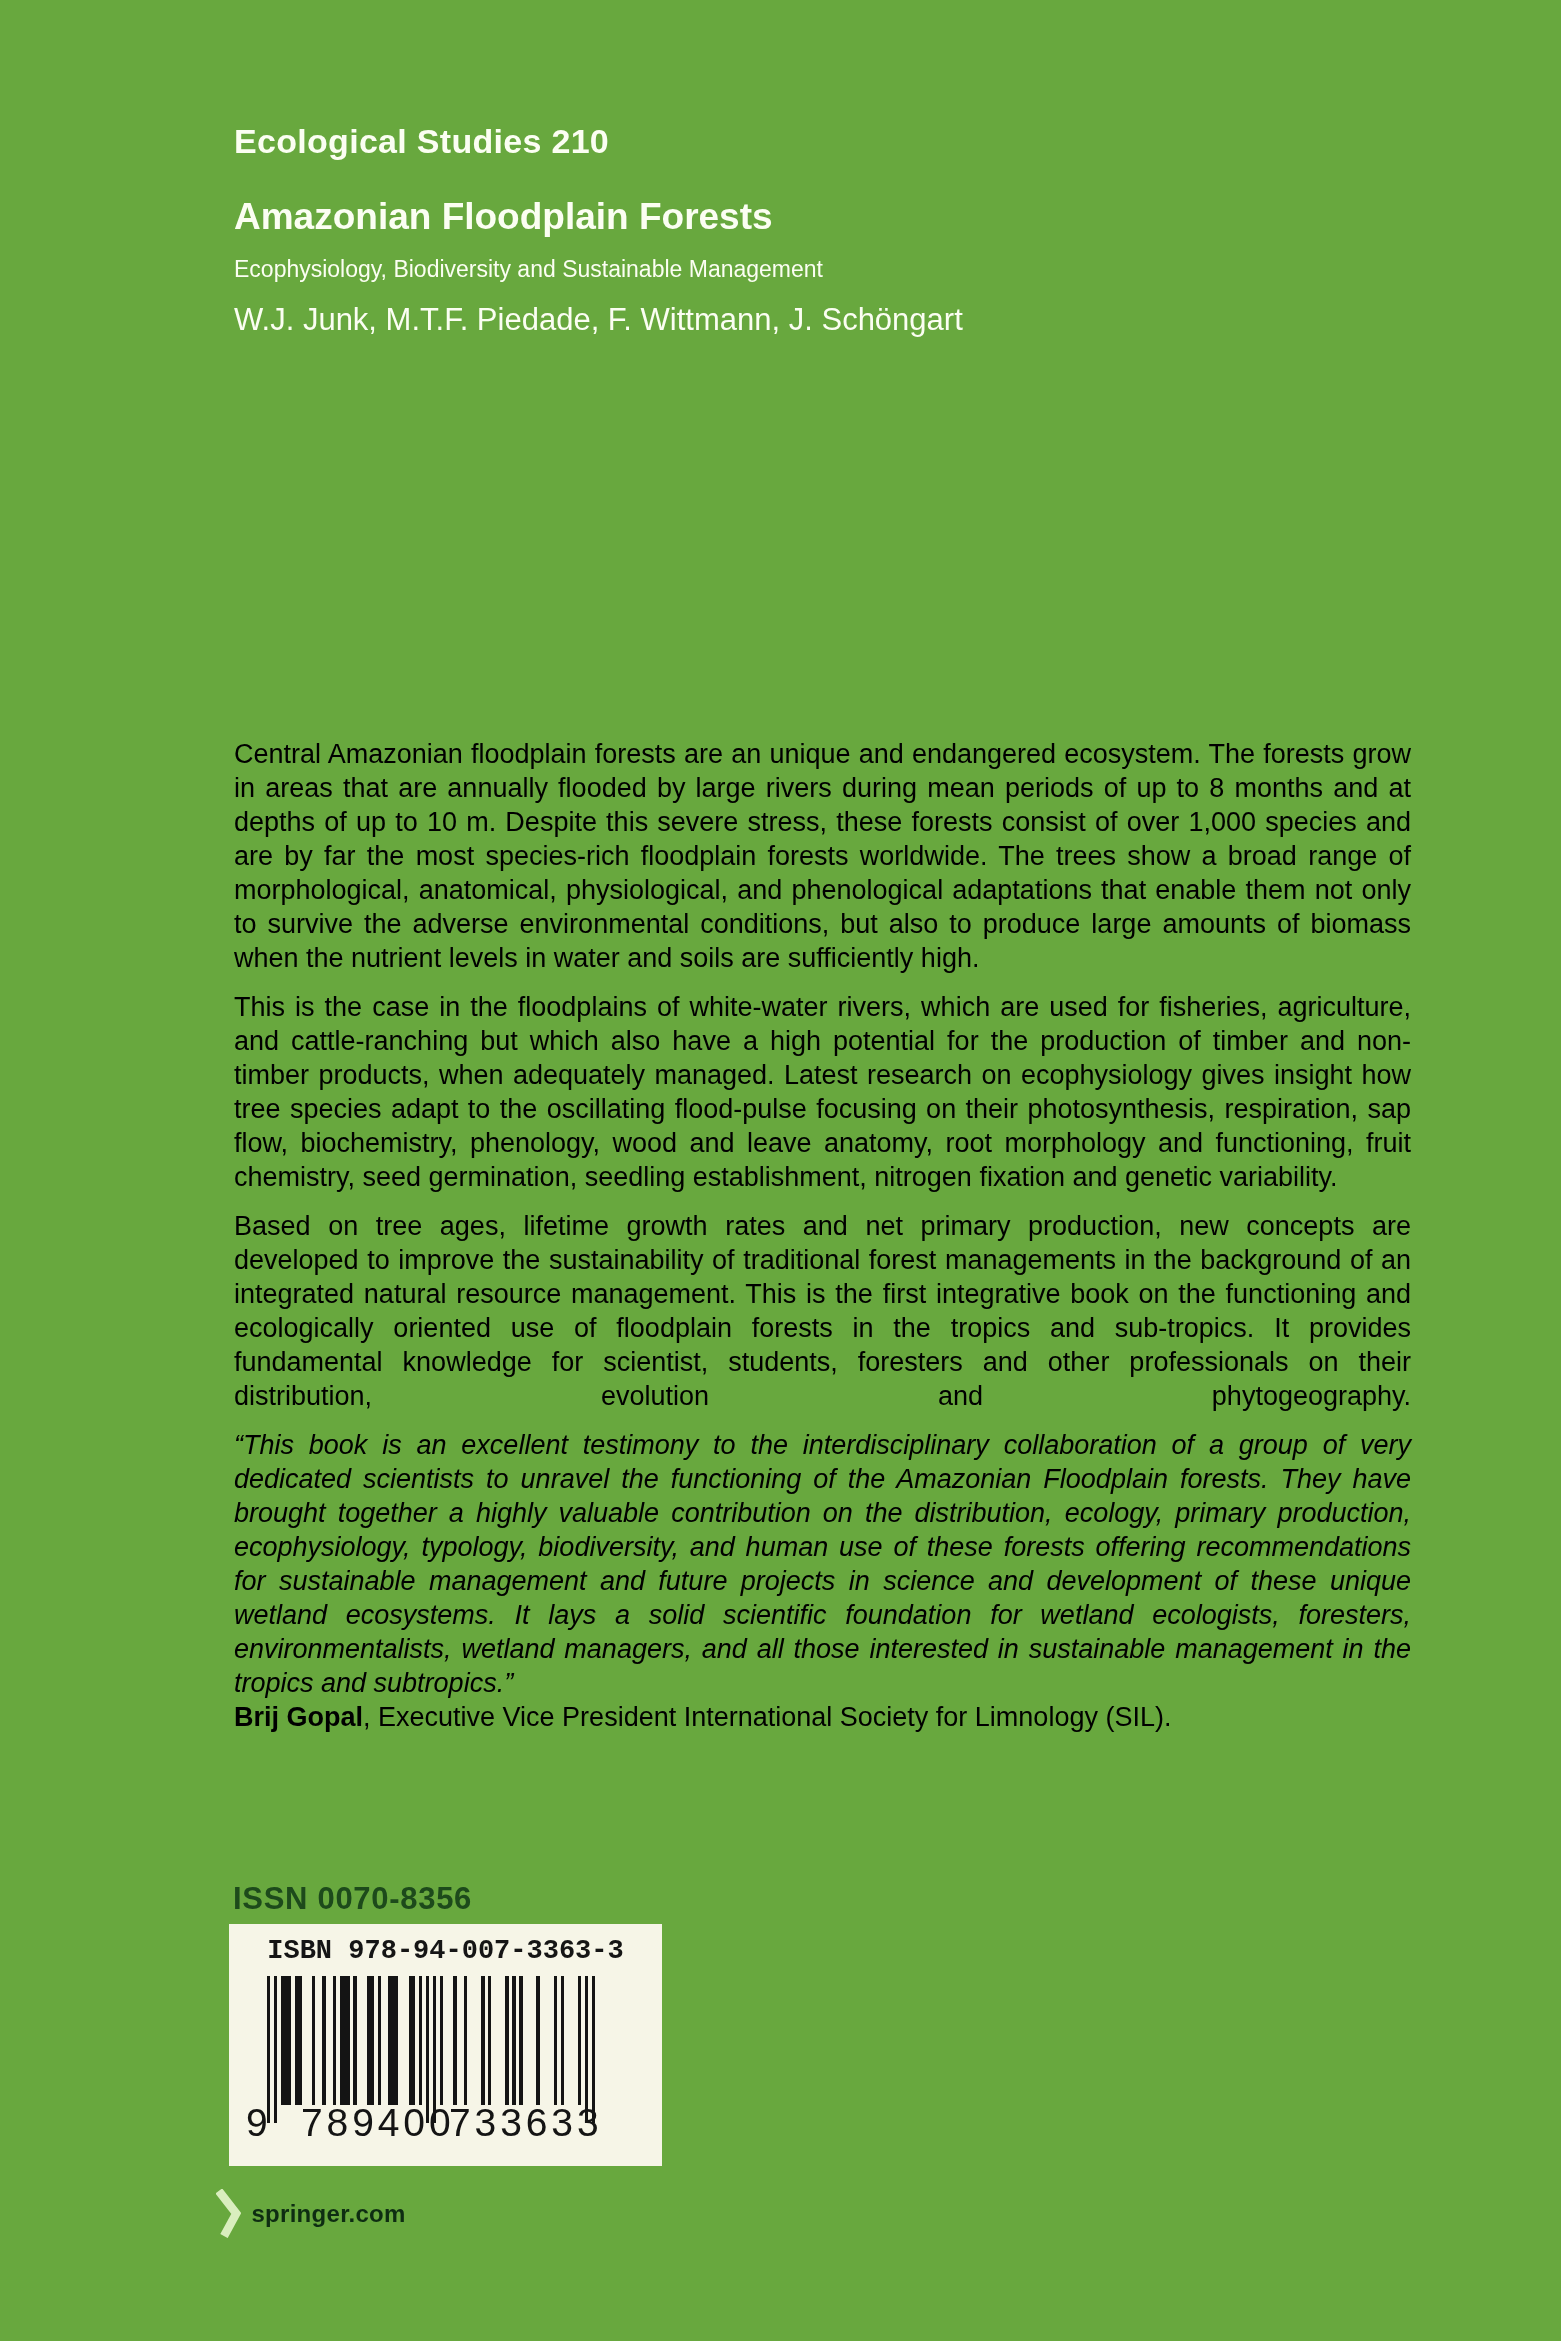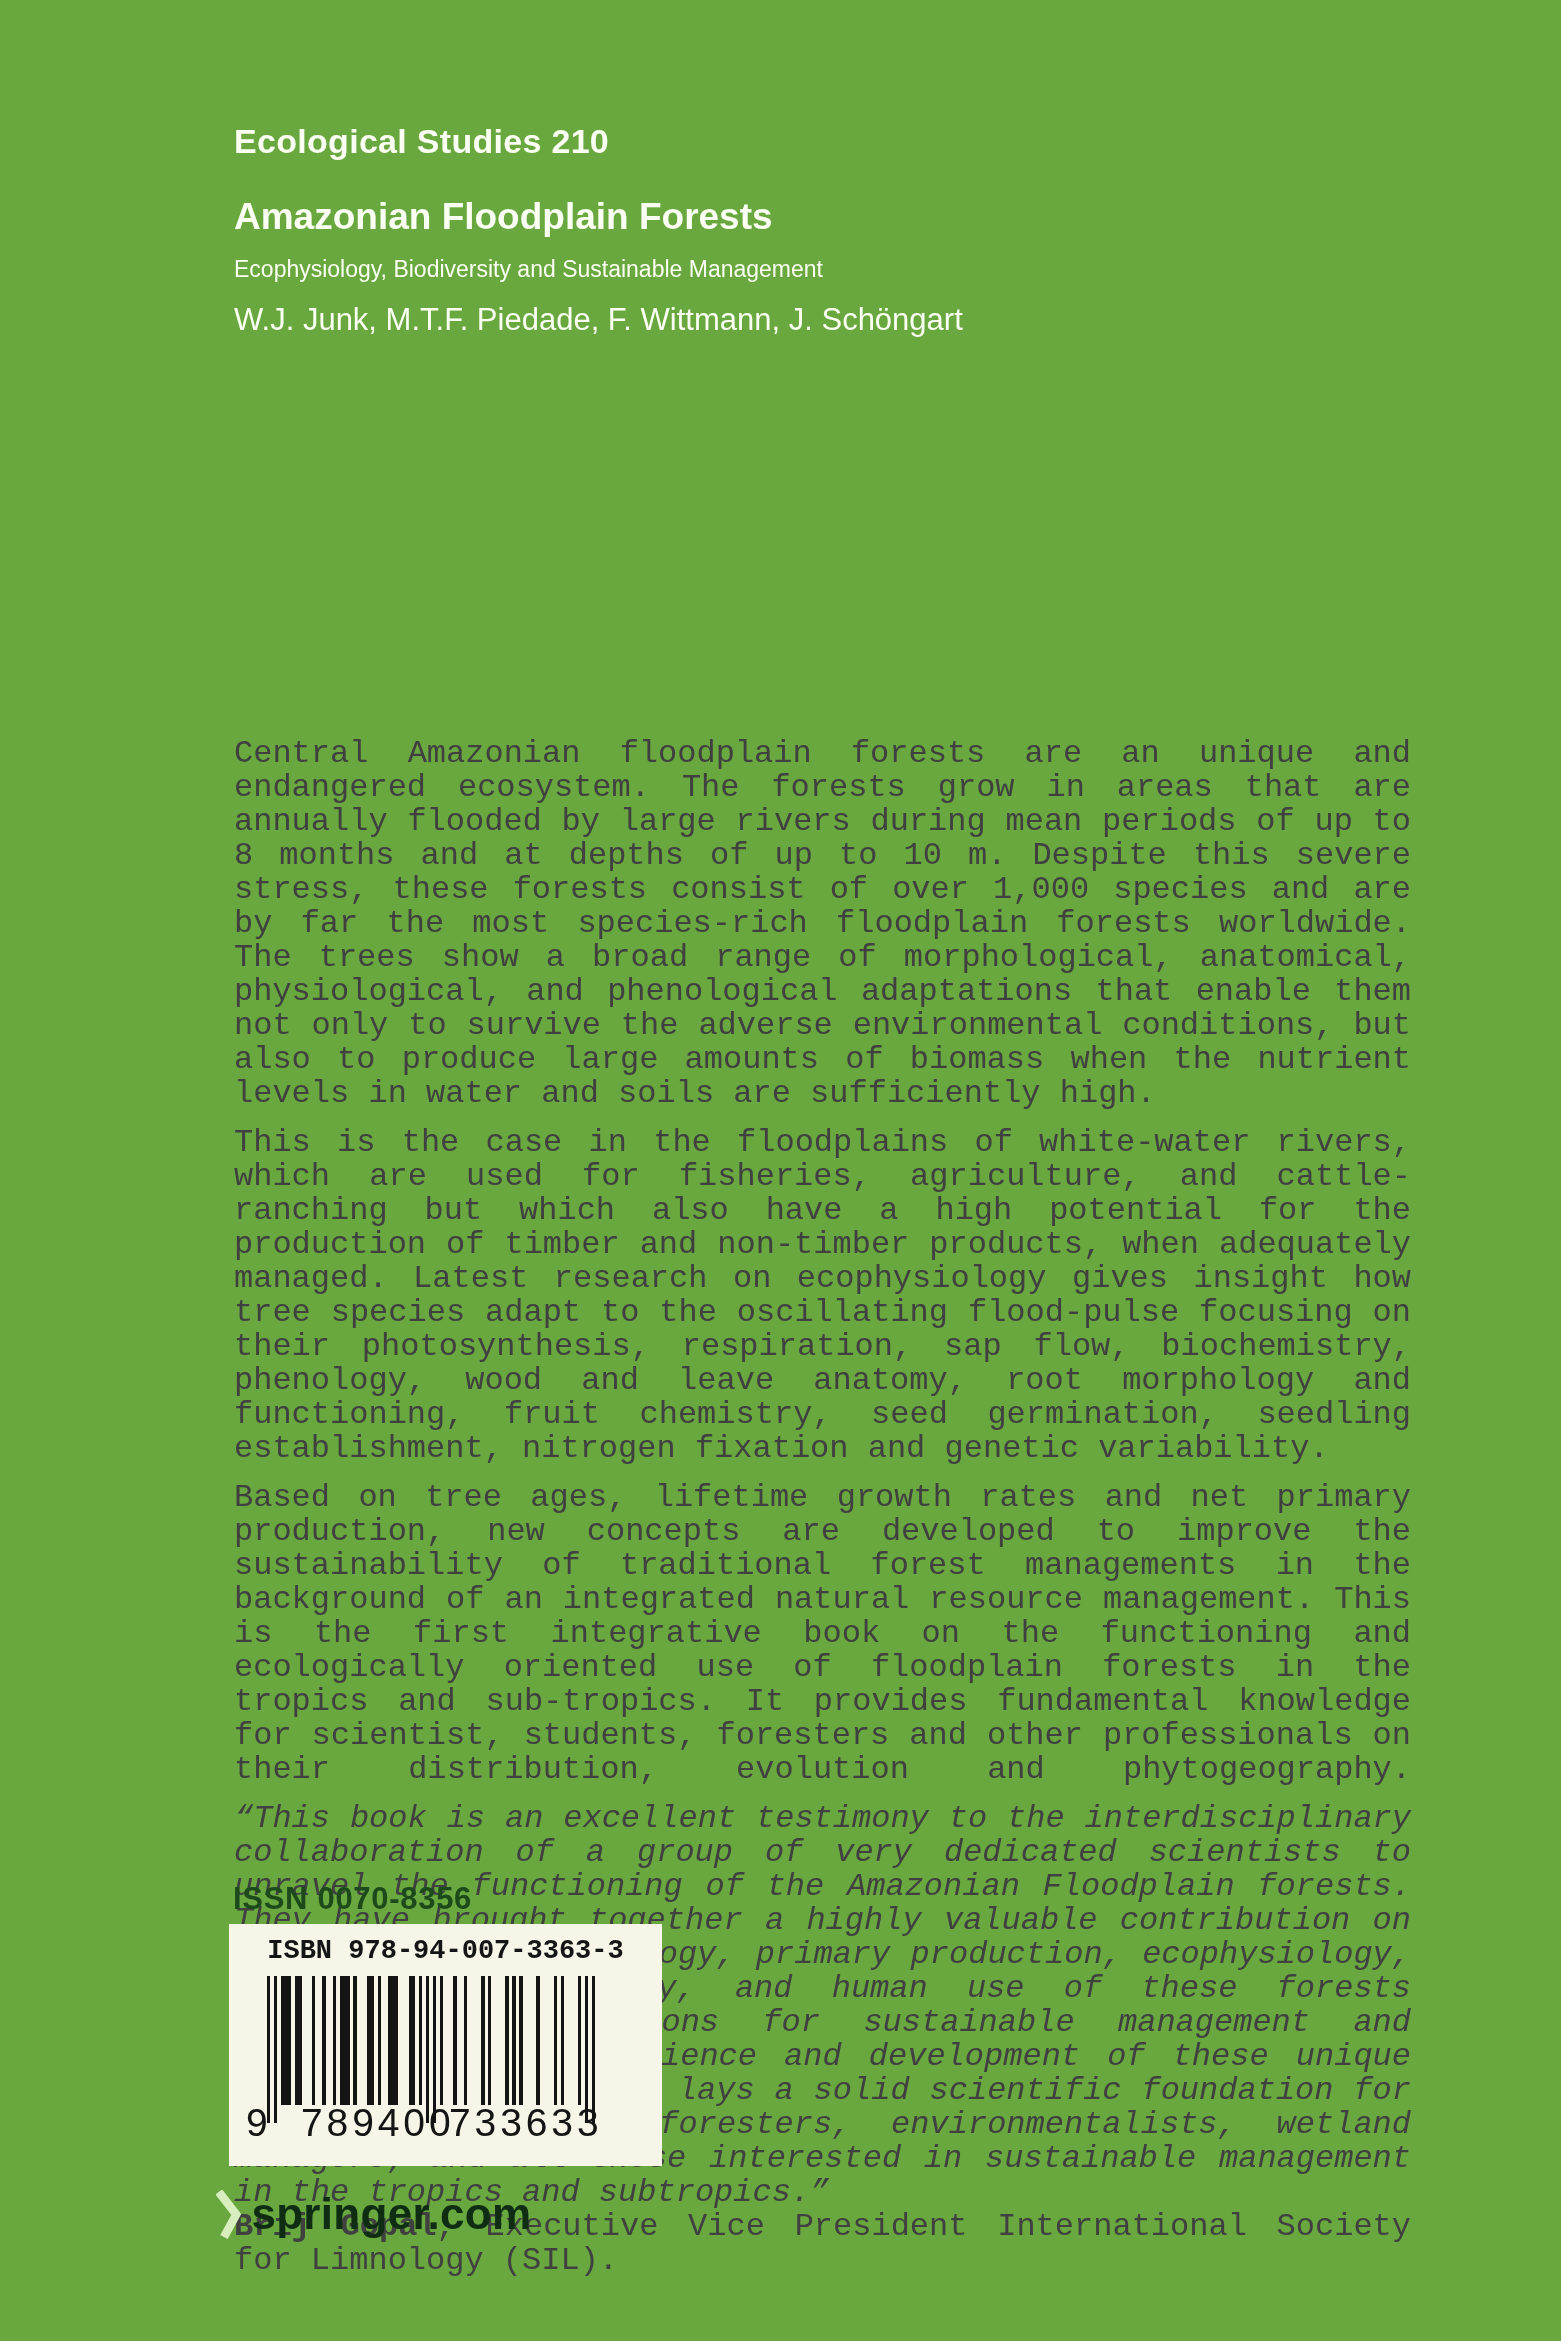--- a/index.html
+++ b/index.html
@@ -23,23 +23,23 @@
   .series-line { font-size: 34px; font-weight: bold; line-height: 36px; letter-spacing: 0.3px; }
   .book-title  { font-size: 37px; font-weight: bold; line-height: 40px; margin-top: 38px; }
   .subtitle    { font-size: 23px; font-weight: normal; line-height: 36px; margin-top: 13.7px; }
   .authors     { font-size: 31px; font-weight: normal; line-height: 36px; margin-top: 15.6px; }
   .editors     { font-size: 31px; font-weight: normal; line-height: 36px; margin-top: 18px; }
   .editors .editors-label { font-style: italic; margin-left: 38px; }
 
   
   .blurb {
     position: absolute; left: 234px; top: 737px; width: 1177px;
-    color: #404040;
-    font-family: Liberation Mono, monospace;
-    font-size: 32px; line-height: 34px;
+    color: #000000;
+    font-family: Liberation Sans, sans-serif;
+    font-size: 27px; line-height: 34px;
     text-align: justify;
   }
   .blurb p { margin: 0 0 15px 0; }
   .blurb p.stretch-last { text-align-last: justify; }
   .blurb p.quote { font-style: italic; margin-bottom: 0; }
   .blurb p.attribution { font-style: normal; margin: 0; }
   .blurb p.attribution strong { font-weight: bold; }
 
   
   .issn {
@@ -77,21 +77,21 @@
   .bn2 { left: 72px; letter-spacing: 3.9px; }
   .bn3 { left: 220px; letter-spacing: 3.9px; }
 
   
   .footer {
     position: absolute; left: 216px; top: 2189px;
     display: flex; align-items: center;
   }
   .chevron { width: 25px; height: 49px; }
   .footer-text {
-    font-size: 44px; font-weight: bold; color: #0e2d12;
+    font-size: 24px; font-weight: bold; color: #0e2d12;
     margin-left: 10.4px; letter-spacing: 0.3px;
   }
 </style>
 </head>
 <body>
 
 <div class="cover">
 
   <div class="header">
     <div class="series-line">Ecological Studies 210</div>

